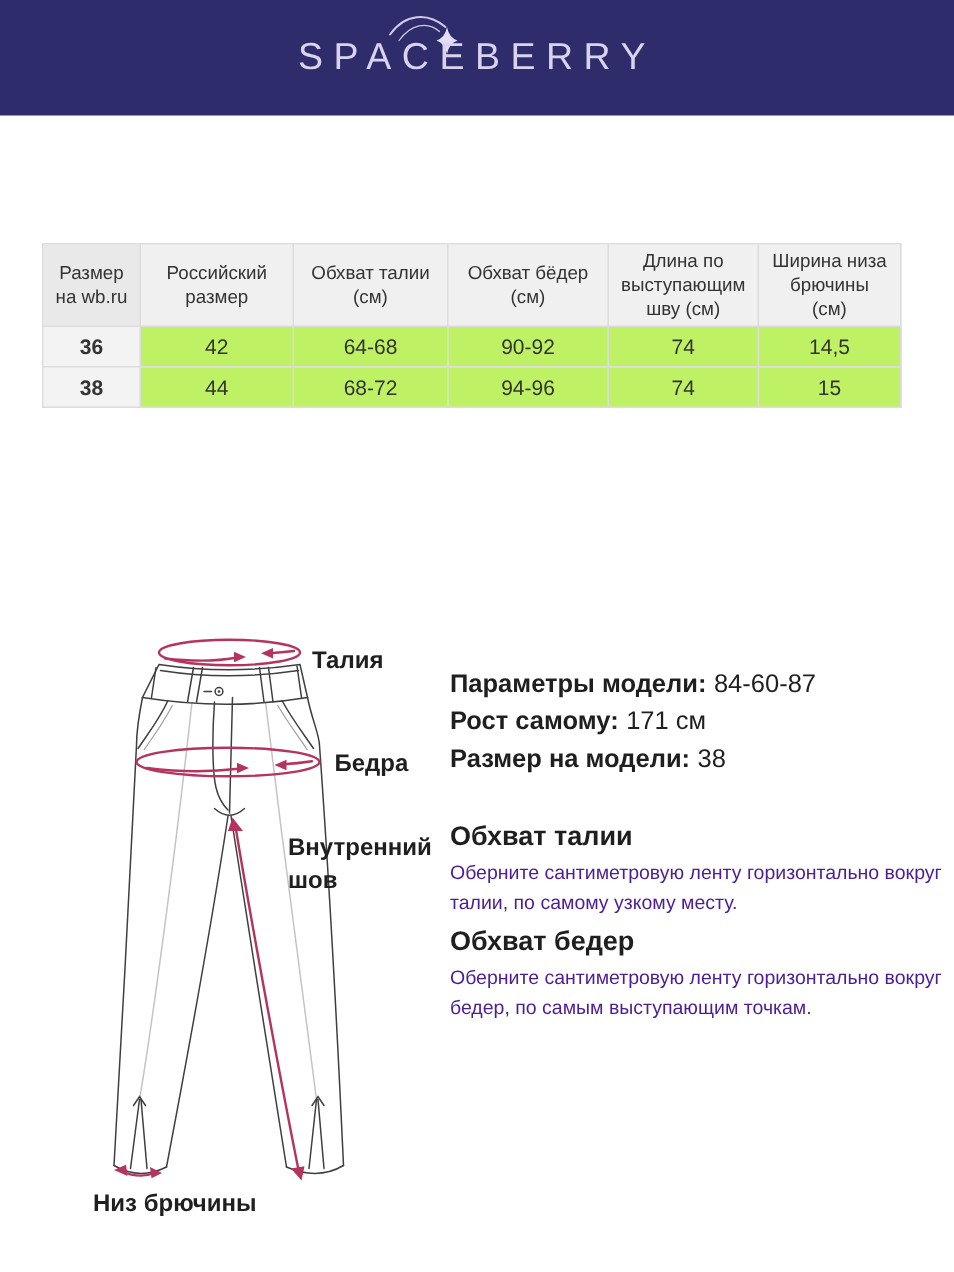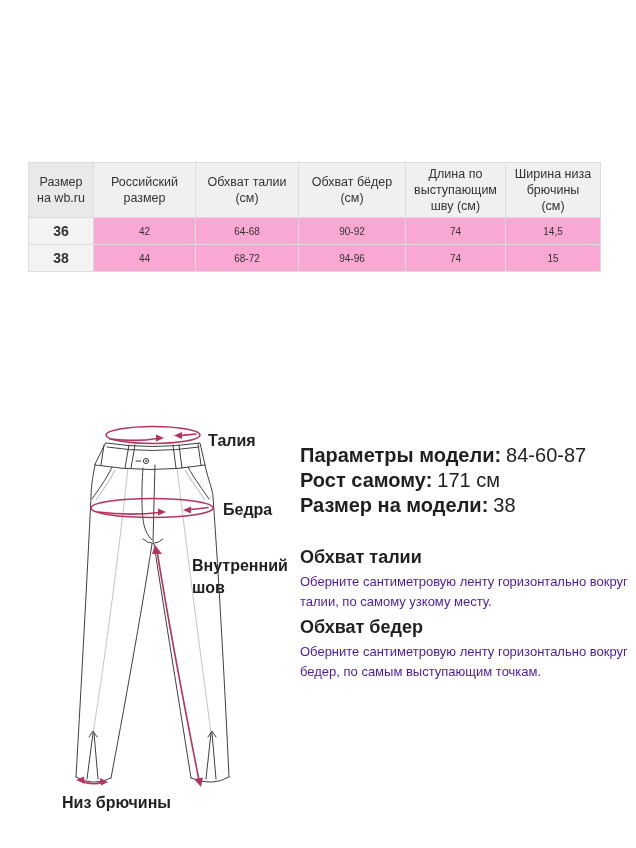--- a/index.html
+++ b/index.html
@@ -27,37 +27,37 @@
   }
   .size-table th, .size-table td {
     border:1px solid #dcdcdc; text-align:center; vertical-align:middle;
     color:#333;
   }
   .size-table th {
     background:#f0f0f0; font-weight:400; font-size:12.5px; line-height:16px;
     height:55px; white-space:pre-line;
   }
   .size-table th:first-child { background:#e9e9e9; }
-  .size-table td { background:#f9a8d4; font-size:10px; height:27px; }
+  .size-table td { background:#bef264; font-size:14px; height:27px; }
   .size-table td:first-child { background:#f3f3f3; font-weight:700; font-size:14px;margin-top:47px; }
 
   
   .diagram-svg { position:absolute; left:40px; top:420px; }
   .diagram-label {
     position:absolute; color:#1f1f1f; font-size:16px; font-weight:700;
     line-height:22px; white-space:pre-line;
   }
   .label-waist  { left:208px; top:430px; }
   .label-hips   { left:223px; top:499px; }
   .label-inseam { left:192px; top:555px; }
   .label-hem    { left:62px;  top:792px; }
 
   
   .model-info { position:absolute; left:300px; top:443px; width:330px; }
-  .model-info-line { font-size:20px; line-height:25px; color:#1f1f1f; }
+  .model-info-line { font-size:17px; line-height:25px; color:#1f1f1f; }
   .mi-label { font-weight:700; }
   .mi-value { font-weight:400; margin-left:5px; }
 
   .guide-section { position:absolute; left:300px; width:330px; }
   .guide-1 { top:547px; }
   .guide-2 { top:617px; }
   .guide-3 { top:693px; }
   .guide-title { font-size:18px; font-weight:700; color:#1f1f1f; line-height:21px; margin-bottom:4px; }
   .guide-text  { font-size:13px; color:#4c1d95; line-height:19.5px; white-space:pre-line; }
 
@@ -65,20 +65,28 @@
   svg .thin     { stroke:#9f9f9f; stroke-width:0.8; fill:none; }
   svg .crease   { stroke:#c4c4c4; stroke-width:1; fill:none; }
   svg .pink     { stroke:#b5345e; stroke-width:1.6; fill:none; stroke-linecap:round; }
   svg .pinkfill { fill:#b5345e; stroke:none; }
 </style>
 </head>
 <body>
 
 <div class="page">
 
+  <header class="brand-header">
+    <svg class="comet-svg" width="64" height="36" viewBox="0 0 64 36">
+      <path d="M 4,18 C 14,4 29,3 41,13" stroke="#cfc8ea" stroke-width="1.3" fill="none" stroke-linecap="round"></path>
+      <path d="M 10,22 C 18,11 29,9 37,16" stroke="#cfc8ea" stroke-width="0.8" fill="none" stroke-linecap="round"></path>
+      <path d="M 42,13 Q 43.3,20 49,22 Q 43.3,24 42,31 Q 40.7,24 35,22 Q 40.7,20 42,13" fill="#e2ddf4"></path>
+    </svg>
+    <div class="brand-logo">SPACEBERRY</div>
+  </header>
 
   <table class="size-table">
     <colgroup>
       <col style="width:65px">
         <col style="width:102px">
         <col style="width:103px">
       <col style="width:107px">
         <col style="width:100px">
         <col style="width:95px">
     </colgroup>

